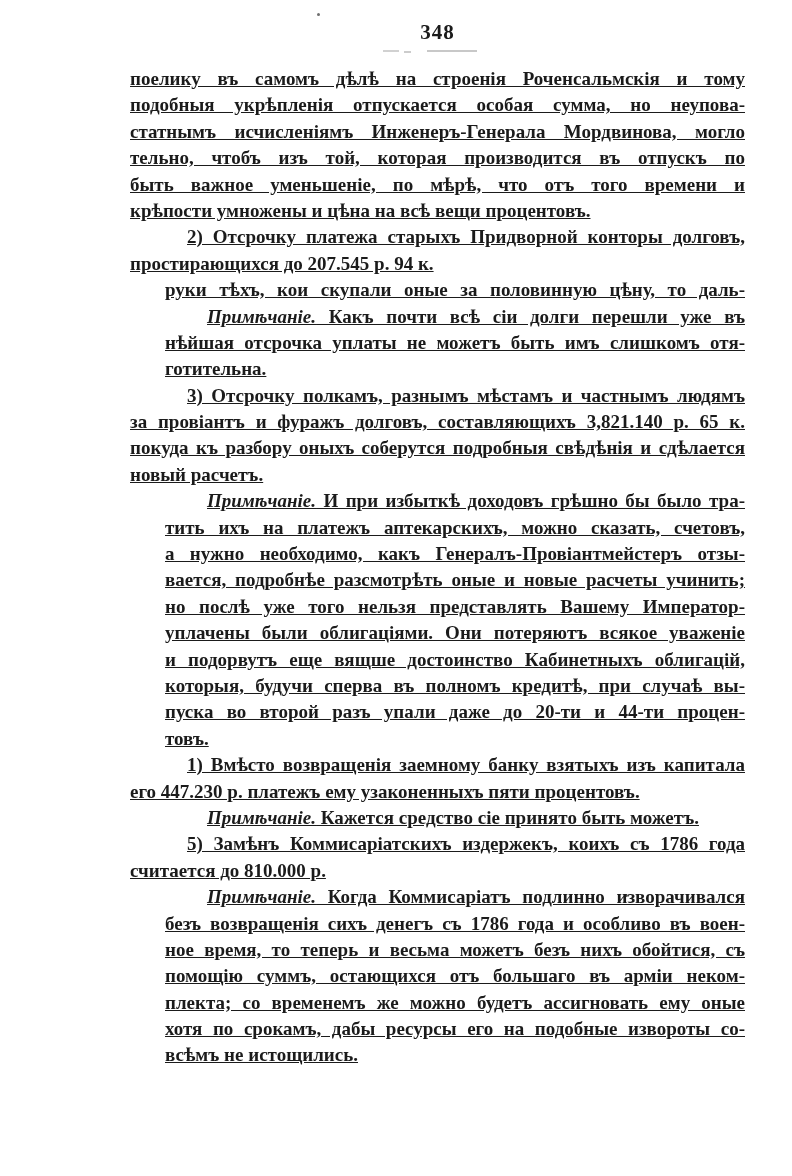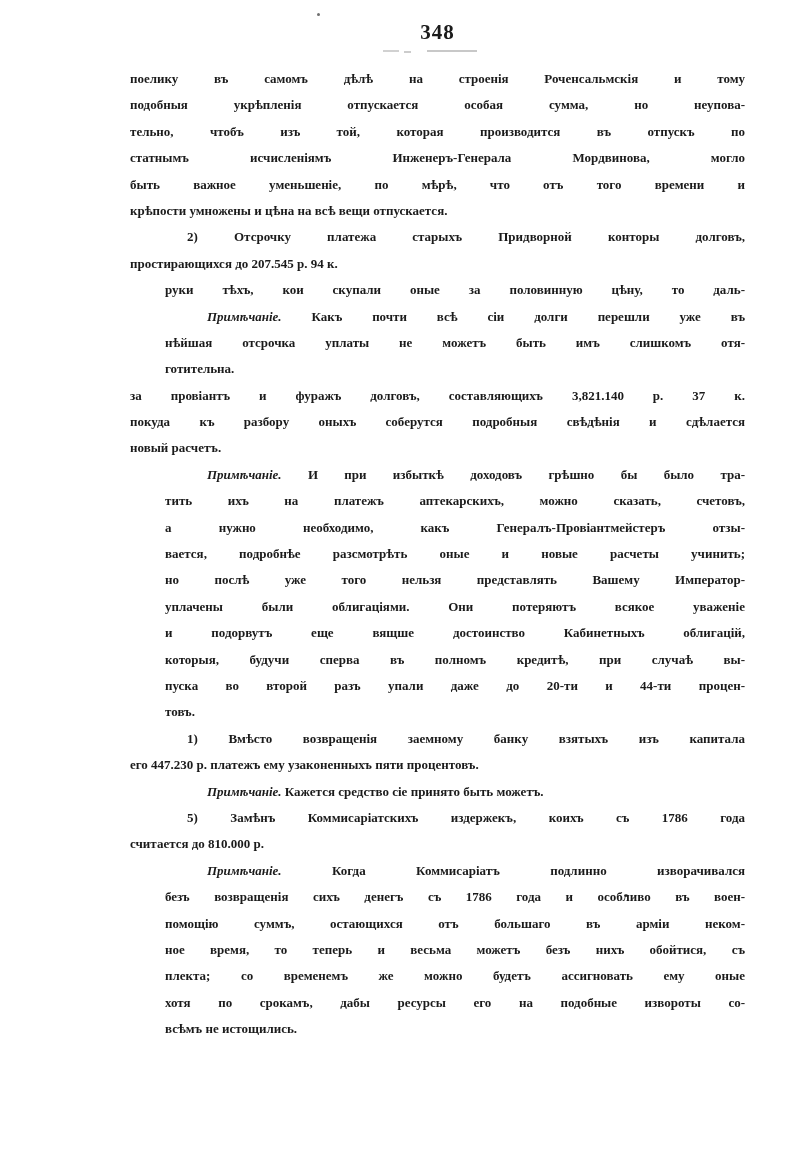--- a/index.html
+++ b/index.html
@@ -25,21 +25,22 @@
     width: 615px;
     text-align: center;
     font-size: 21px;
     letter-spacing: 1px;
   }
   .text-block {
     position: absolute;
     top: 66px;
     left: 130px;
     width: 615px;
-    font-size: 13px;
+    font-size: 19px;
+    text-decoration: underline;
   }
   .block { margin: 0; }
   .line {
     height: 26.4px;
     line-height: 26.4px;
     overflow: hidden;
     text-align: justify;
     text-align-last: justify;
   }
   .line.last { text-align-last: left; }
@@ -65,37 +66,38 @@
   <div class="artifact dot dot-top"></div>
   <div class="artifact smudge-1"></div>
   <div class="artifact smudge-2"></div>
   <div class="artifact smudge-3"></div>
   <div class="artifact dot-mid"></div>
 
   <div class="text-block">
       <div class="block opening">
         <div class="line first">поелику въ самомъ дѣлѣ на строенія Роченсальмскія и тому</div>
         <div class="line">подобныя укрѣпленія отпускается особая сумма, но неупова-</div>
+        <div class="line">статнымъ исчисленіямъ Инженеръ-Генерала Мордвинова, могло</div>
         <div class="line">тельно, чтобъ изъ той, которая производится въ отпускъ по</div>
-        <div class="line">статнымъ исчисленіямъ Инженеръ-Генерала Мордвинова, могло</div>
         <div class="line">быть важное уменьшеніе, по мѣрѣ, что отъ того времени и</div>
-        <div class="line last">крѣпости умножены и цѣна на всѣ вещи отпускается.</div>
+        <div class="line last">крѣпости умножены и цѣна на всѣ вещи процентовъ.</div>
       </div>
       <div class="block item">
         <div class="line first">2) Отсрочку платежа старыхъ  Придворной конторы долговъ,</div>
         <div class="line last">простирающихся до 207.545 р. 94 к.</div>
       </div>
       <div class="block note">
         <div class="line">руки тѣхъ, кои скупали оные за половинную цѣну, то даль-</div>
         <div class="line first"><span class="note-label">Примѣчаніе.</span> Какъ почти всѣ сіи долги перешли уже въ</div>
         <div class="line">нѣйшая отсрочка уплаты не можетъ быть имъ слишкомъ отя-</div>
         <div class="line last">готительна.</div>
       </div>
       <div class="block item">
-        <div class="line">за провіантъ и фуражъ долговъ, составляющихъ 3,821.140 р. 37 к.</div>
+        <div class="line first">3) Отсрочку полкамъ, разнымъ мѣстамъ и частнымъ людямъ</div>
+        <div class="line">за провіантъ и фуражъ долговъ, составляющихъ 3,821.140 р. 65 к.</div>
         <div class="line">покуда къ разбору оныхъ соберутся подробныя свѣдѣнія и сдѣлается</div>
         <div class="line last">новый расчетъ.</div>
       </div>
       <div class="block note">
         <div class="line first"><span class="note-label">Примѣчаніе.</span> И при избыткѣ доходовъ грѣшно бы было тра-</div>
         <div class="line">тить ихъ на платежъ аптекарскихъ, можно сказать, счетовъ,</div>
         <div class="line">а нужно необходимо, какъ Генералъ-Провіантмейстеръ отзы-</div>
         <div class="line">вается, подробнѣе разсмотрѣть оные и новые расчеты учинить;</div>
         <div class="line">но послѣ уже того нельзя представлять Вашему Император-</div>
         <div class="line">уплачены были облигаціями.  Они потеряютъ всякое уваженіе</div>
@@ -111,20 +113,20 @@
       <div class="block note">
         <div class="line first last"><span class="note-label">Примѣчаніе.</span> Кажется средство сіе принято быть можетъ.</div>
       </div>
       <div class="block item">
         <div class="line first">5) Замѣнъ Коммисаріатскихъ издержекъ, коихъ съ 1786 года</div>
         <div class="line last">считается до 810.000 р.</div>
       </div>
       <div class="block note">
         <div class="line first"><span class="note-label">Примѣчаніе.</span> Когда Коммисаріатъ подлинно изворачивался</div>
         <div class="line">безъ возвращенія сихъ денегъ съ 1786 года и особливо въ воен-</div>
+        <div class="line">ное время, то теперь и весьма можетъ безъ нихъ обойтися, съ</div>
         <div class="line">помощію суммъ, остающихся отъ большаго въ арміи неком-</div>
-        <div class="line">ное время, то теперь и весьма можетъ безъ нихъ обойтися, съ</div>
         <div class="line">плекта; со временемъ же можно будетъ ассигновать ему оные</div>
         <div class="line">хотя по срокамъ, дабы ресурсы его на подобные извороты со-</div>
         <div class="line last">всѣмъ не истощились.</div>
       </div>
     </div>
 </div>
 
 </body></html>

